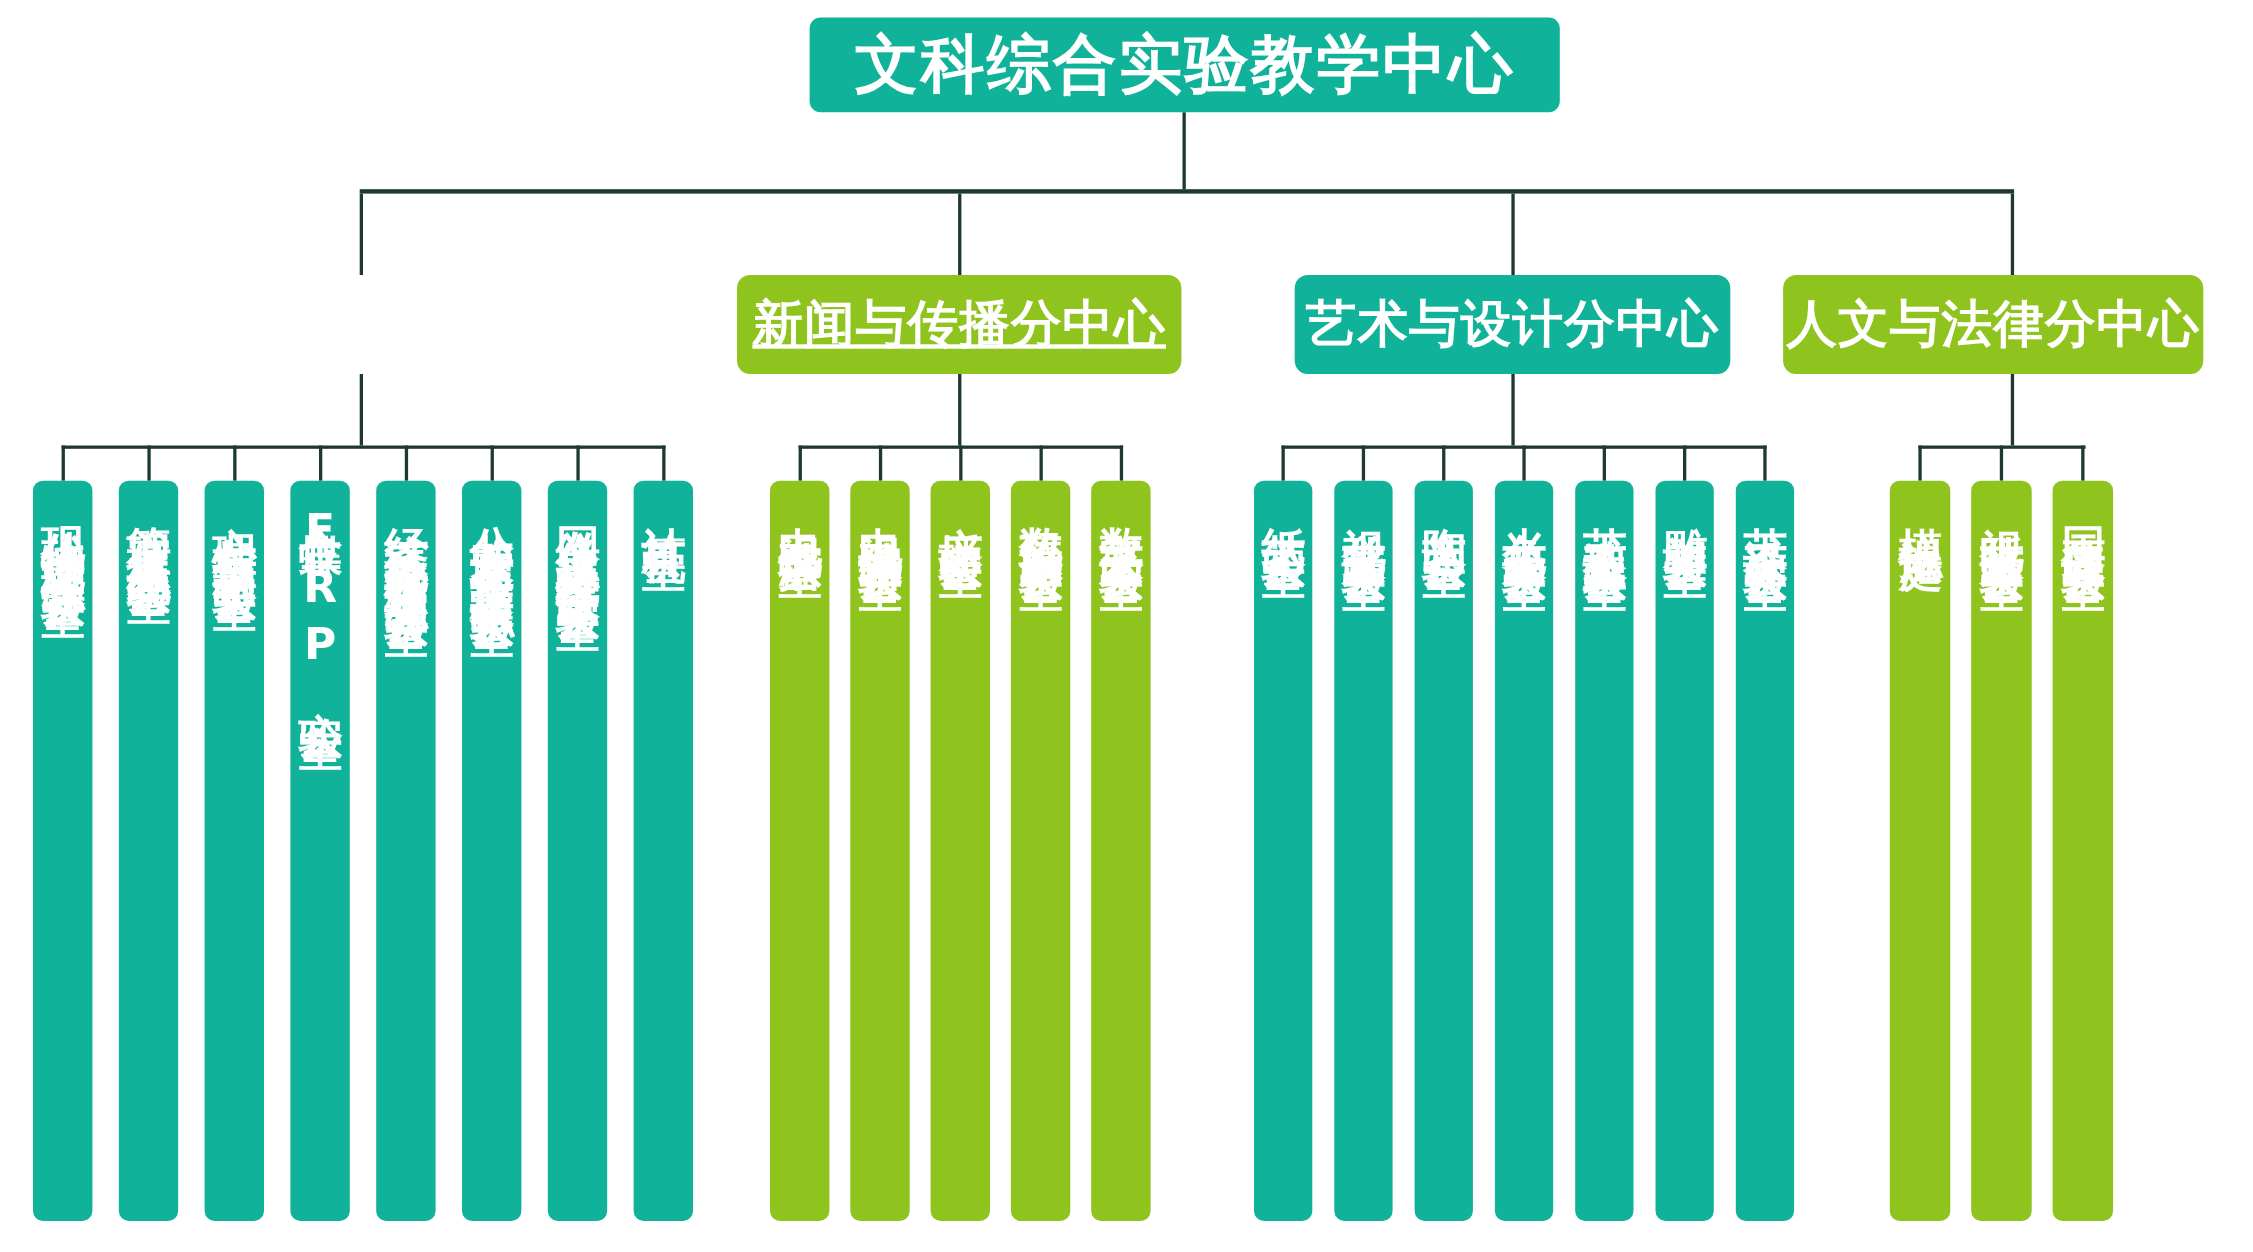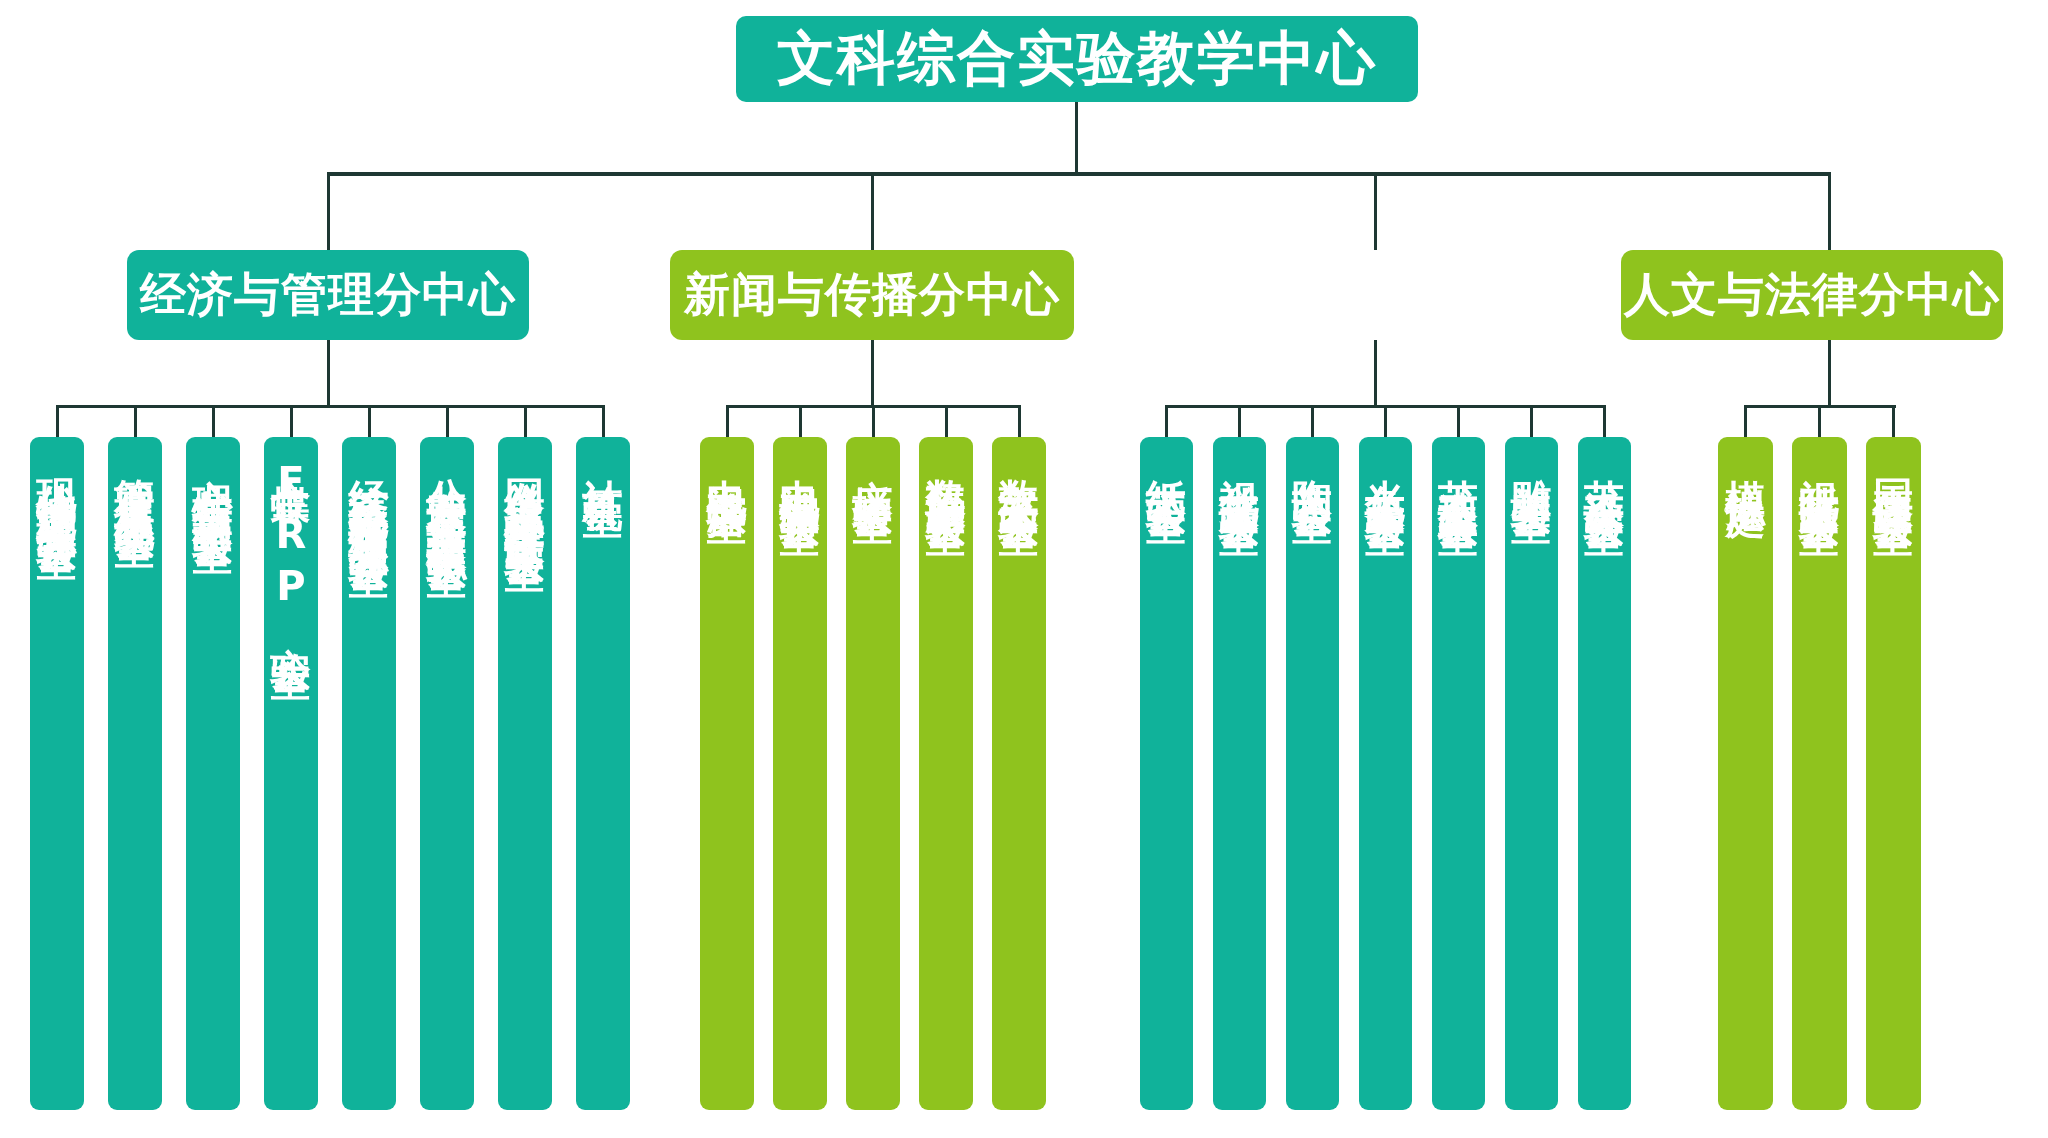--- a/index.html
+++ b/index.html
@@ -92,22 +92,22 @@
   <div class="line" style="left:1603px;top:405px;width:3px;height:32px;"></div>
 
   <div class="line" style="left:1828px;top:340px;width:3px;height:65px;"></div>
   <div class="line" style="left:1744px;top:405px;width:152px;height:3px;"></div>
   <div class="line" style="left:1744px;top:405px;width:3px;height:32px;"></div>
   <div class="line" style="left:1818px;top:405px;width:3px;height:32px;"></div>
   <div class="line" style="left:1892px;top:405px;width:3px;height:32px;"></div>
 
   <div class="node root teal" style="left:736px;top:16px;width:682px;height:86px;">文科综合实验教学中心</div>
 
-  <div class="node sub teal" style="left:127px;top:250px;width:402px;height:90px;">经济与管理分中心</div>
-  <div class="node sub green" style="left:670px;top:250px;width:404px;height:90px;">新闻与传播分中心</div>
+  <div class="node sub green" style="left:670px;top:250px;width:404px;height:90px;text-decoration:underline;">新闻与传播分中心</div>
+  <div class="node sub teal" style="left:1177px;top:250px;width:396px;height:90px;">艺术与设计分中心</div>
   <div class="node sub green" style="left:1621px;top:250px;width:382px;height:90px;">人文与法律分中心</div>
 
   <div class="node lab teal" style="left:30px;width:54px;">
       <span>现代物流管理综合实验室</span>
     </div>
   <div class="node lab teal" style="left:108px;width:54px;">
       <span>管理信息系统实验室</span>
     </div>
   <div class="node lab teal" style="left:186px;width:54px;">
       <span>心理与行为科学实验室</span>

